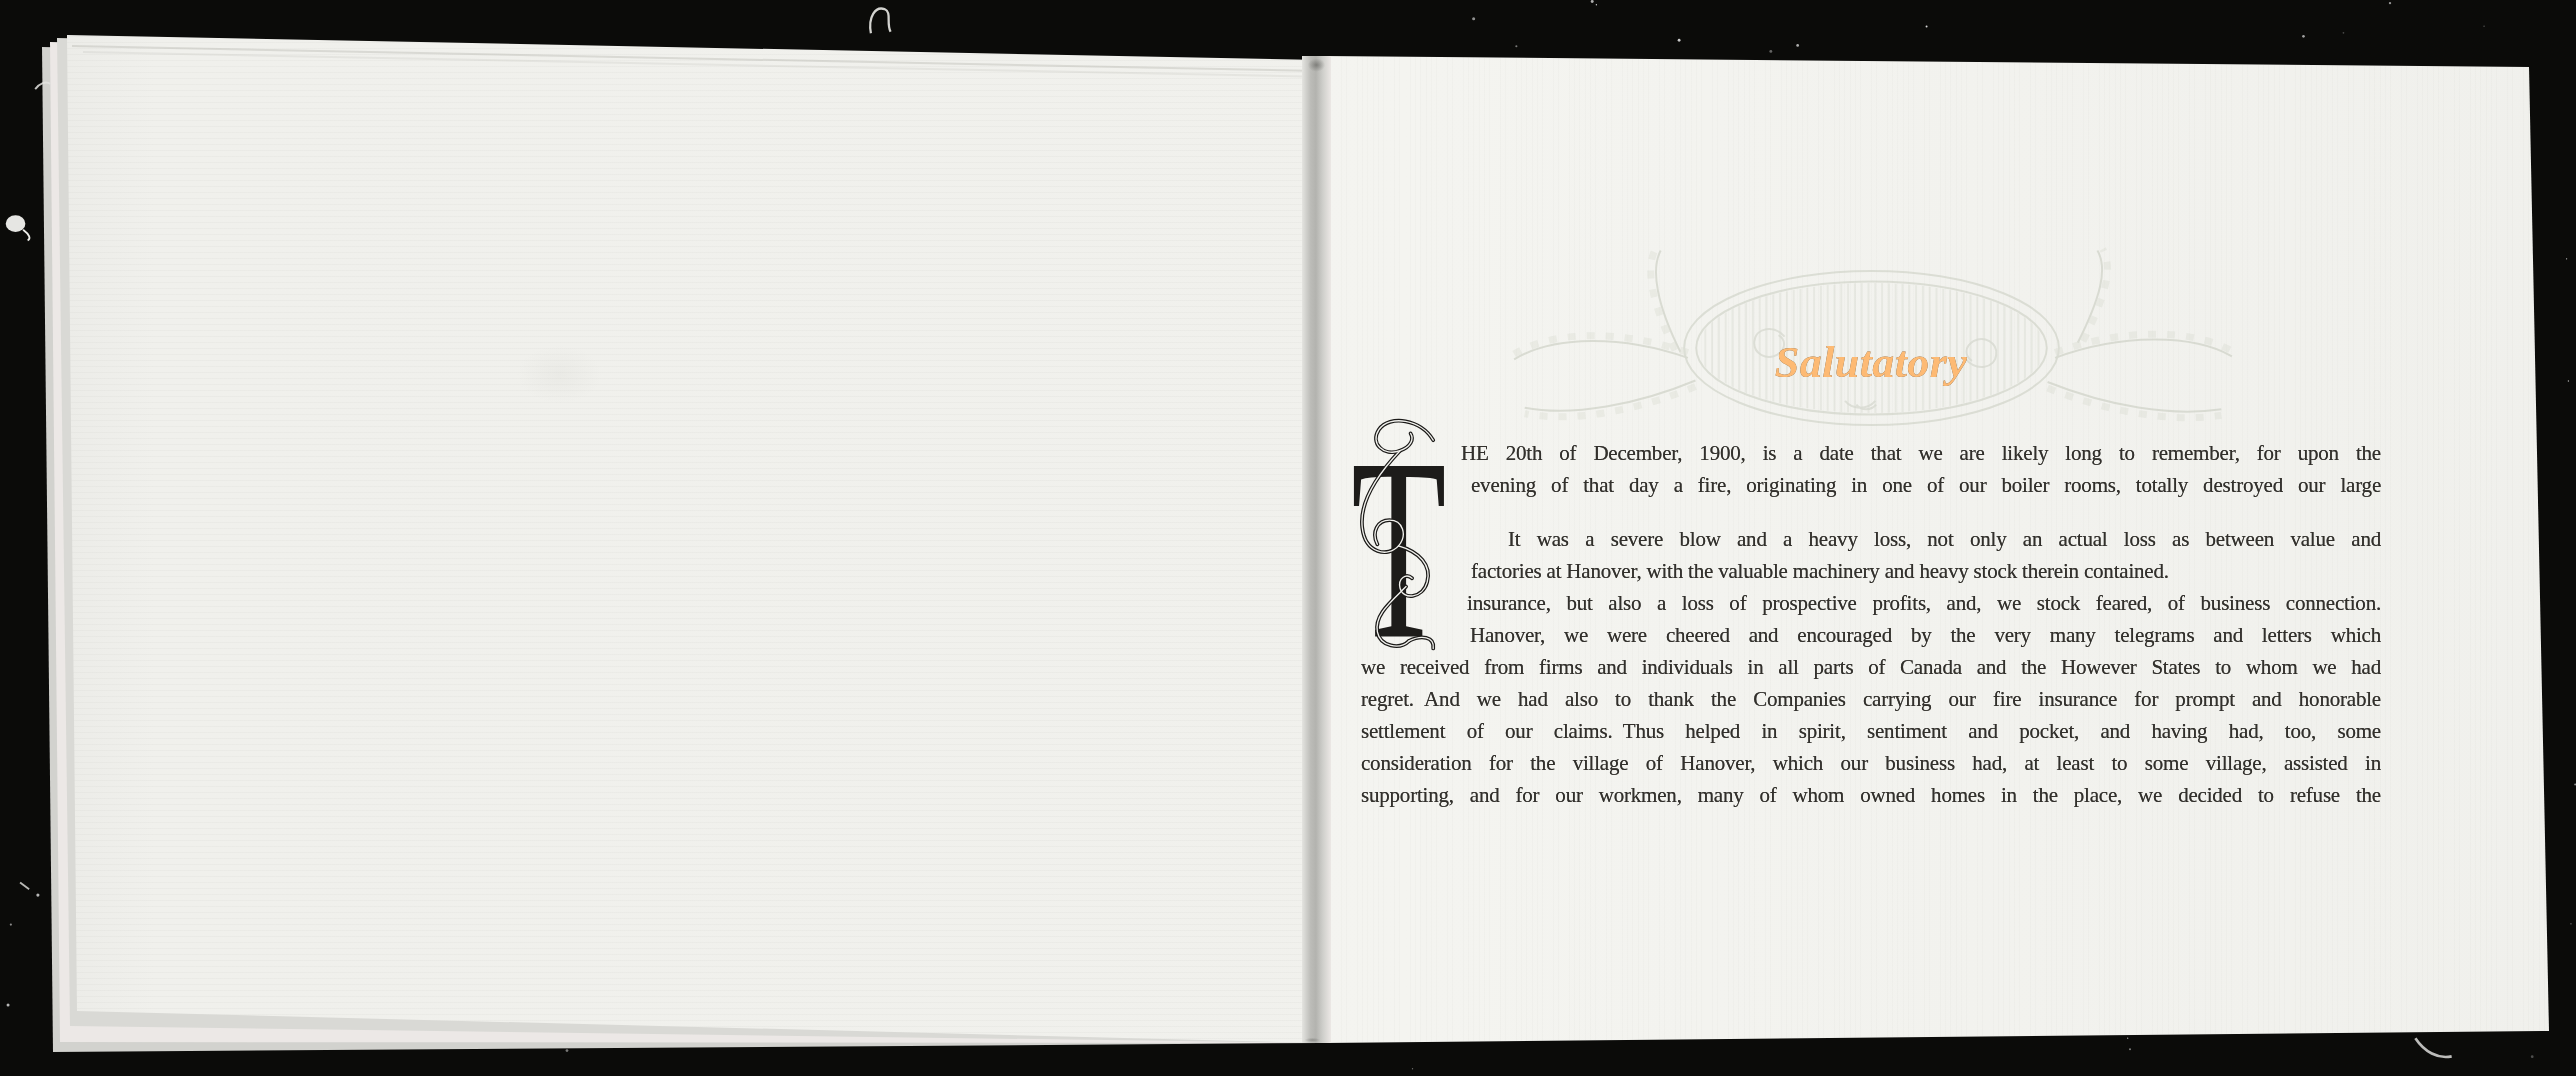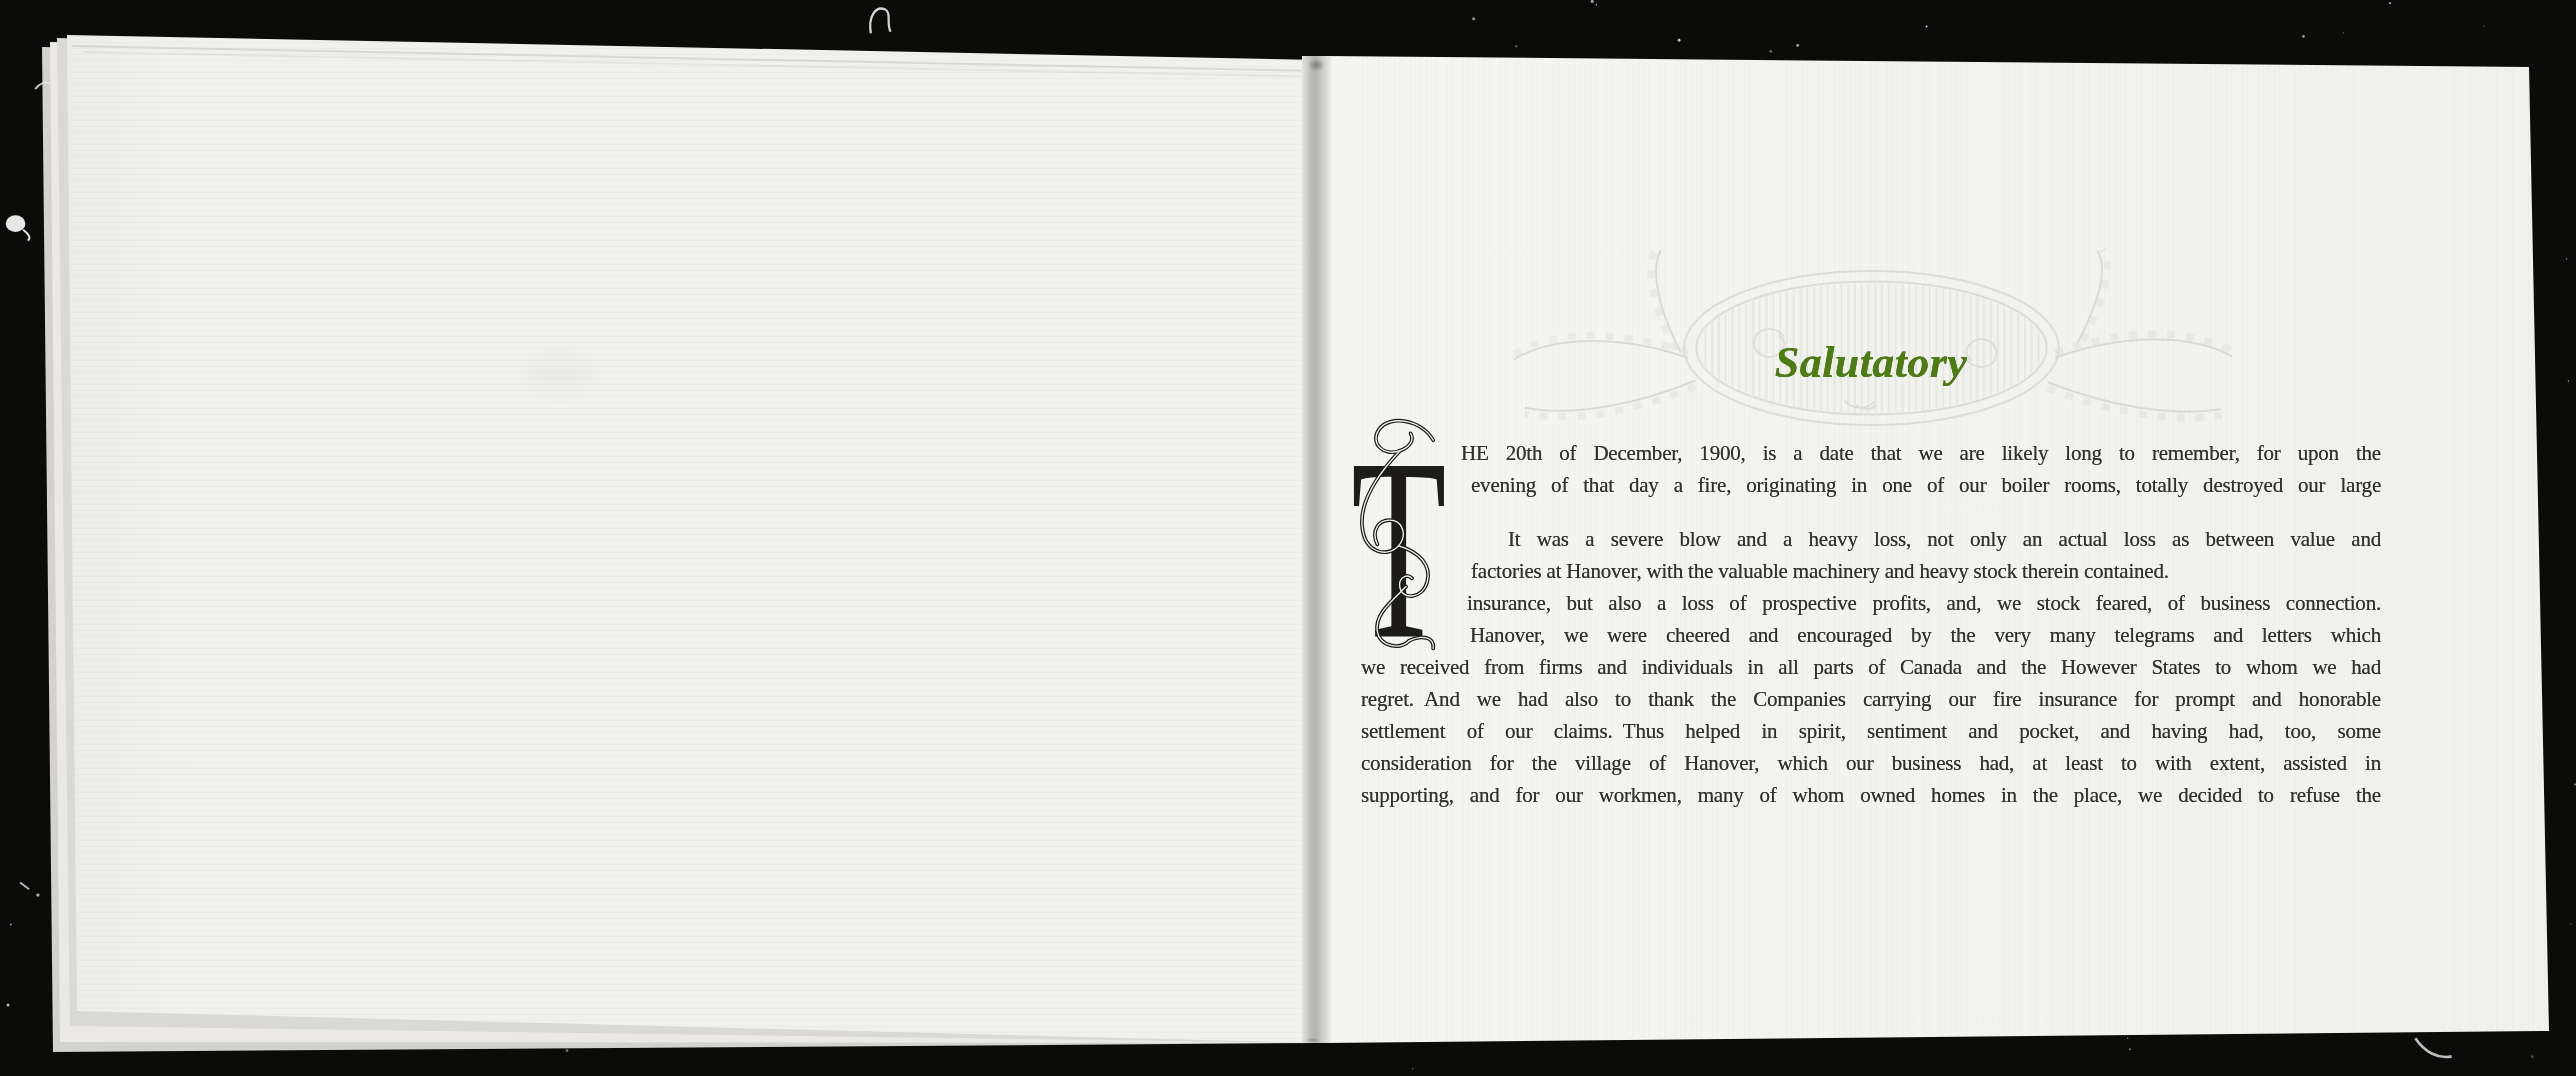--- a/index.html
+++ b/index.html
@@ -59,21 +59,21 @@
   }
 
   
   .ornament{position:absolute;left:1482px;top:246px;z-index:4;opacity:.55;}
   .ornament *{vector-effect:non-scaling-stroke;}
 
   
   .title{
     position:absolute;left:1361px;top:337px;width:1020px;z-index:5;
     text-align:center;font-style:italic;font-weight:600;
-    font-size:44px;letter-spacing:0.4px;color:#4d7c0f;
+    font-size:44px;letter-spacing:0.4px;color:#fdba74;
     text-shadow:0 0 0.5px rgba(38,36,31,.8);
   }
 
   
   .dropcap{position:absolute;left:1341px;top:413px;width:115px;height:240px;z-index:5;}
   .dropT{font-family:"Liberation Serif",serif;font-size:345px;fill:#1d1c1a;}
 
   
   .textblock{position:absolute;left:1361px;top:437px;width:1020px;z-index:5;}
   .line{
@@ -344,21 +344,21 @@
   <div class="textblock">
     <div class="line ln1">HE 20th of December, 1900, is a date that we are likely long to remember, for upon the</div>
     <div class="line ln2">evening of that day a fire, originating in one of our boiler rooms, totally destroyed our large</div>
     <div class="line ln4">It was a severe blow and a heavy loss, not only an actual loss as between value and</div>
     <div class="line ln3">factories at Hanover, with the valuable machinery and heavy stock therein contained.</div>
     <div class="line ln5">insurance, but also a loss of prospective profits, and, we stock feared, of business connection.</div>
     <div class="line ln6">Hanover, we were cheered and encouraged by the very many telegrams and letters which</div>
     <div class="line ln7">we received from firms and individuals in all parts of Canada and the However States to whom we had</div>
     <div class="line ln9">regret. And we had also to thank the Companies carrying our fire insurance for prompt and honorable</div>
     <div class="line ln10">settlement of our claims. Thus helped in spirit, sentiment and pocket, and having had, too, some</div>
-    <div class="line ln11">consideration for the village of Hanover, which our business had, at least to with extent, assisted in</div>
+    <div class="line ln11">consideration for the village of Hanover, which our business had, at least to some village, assisted in</div>
     <div class="line ln12">supporting, and for our workmen, many of whom owned homes in the place, we decided to refuse the</div>
   </div>
 
   <svg class="layer" width="2576" height="1076" style="z-index:6;" viewBox="0 0 3408 1424">
     <path d="M1152,44 C1148,22 1158,8 1170,12 C1180,16 1172,30 1178,42" stroke="#e9e9e6" stroke-width="3" fill="none" opacity=".9"></path>
     <path d="M3196,1374 C3208,1392 3226,1402 3244,1398" stroke="#dcdcd9" stroke-width="3.5" fill="none" opacity=".85"></path>
     <ellipse cx="20" cy="296" rx="13" ry="11" fill="#f2f2ef" opacity=".95"></ellipse>
     <path d="M30,304 C38,310 41,316 36,318" stroke="#eeeeea" stroke-width="2.5" fill="none"></path>
     <path d="M46,118 C52,110 60,107 66,111" stroke="#e4e4e0" stroke-width="2.5" fill="none" opacity=".85"></path>
     <path d="M26,1168 l12,9" stroke="#e4e4e0" stroke-width="2.5" fill="none" opacity=".8"></path>

